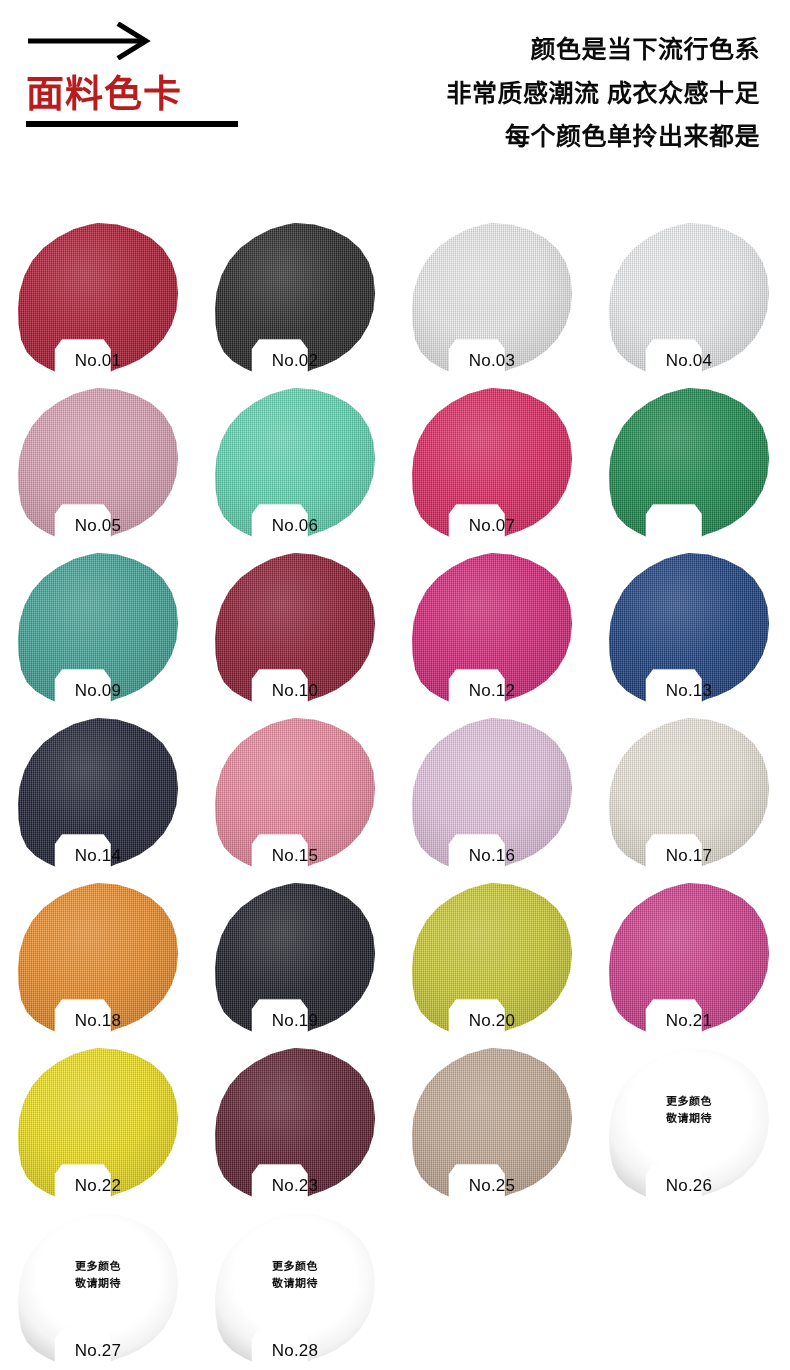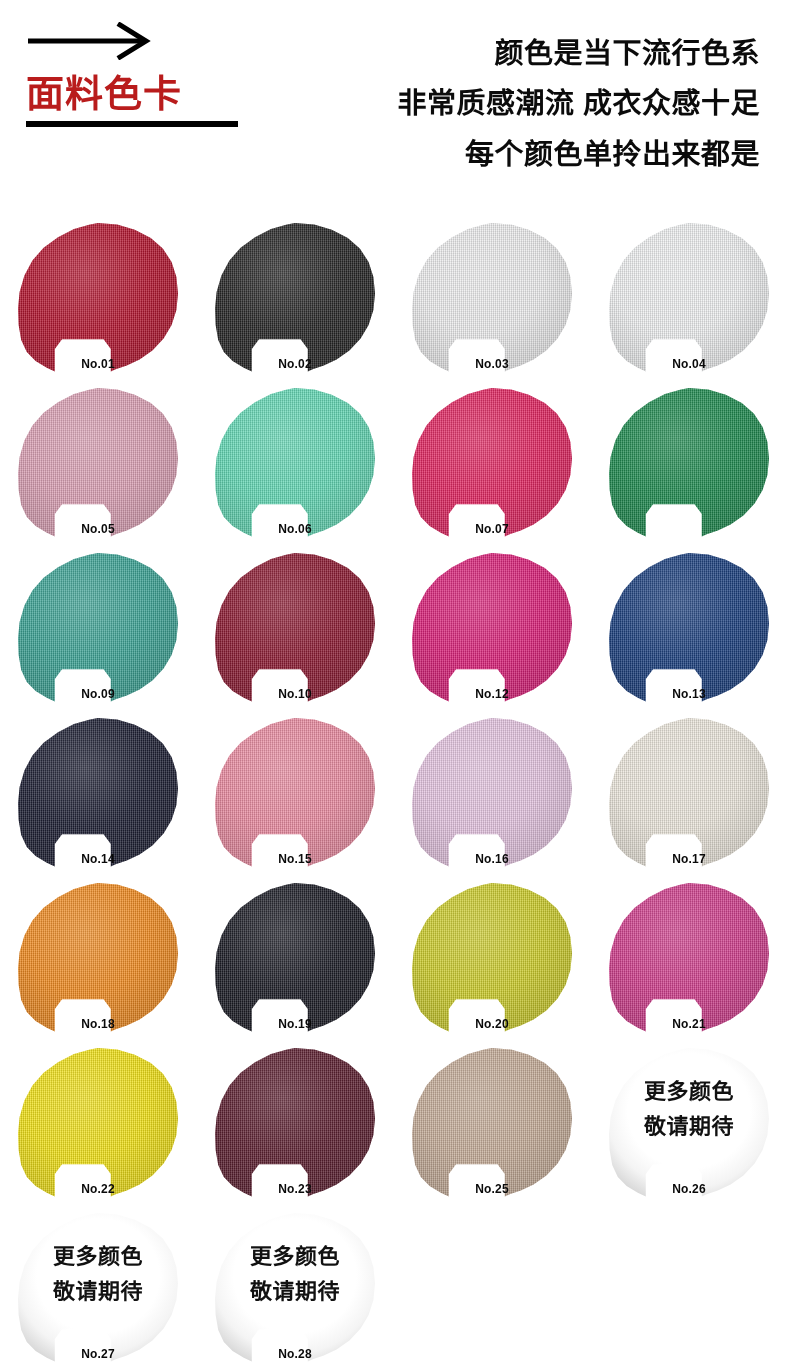--- a/index.html
+++ b/index.html
@@ -50,21 +50,21 @@
     width: 212px;
   }
 
   .header-right {
     position: absolute;
     right: 30px;
     top: 28px;
     text-align: right;
   }
   .tagline {
-    font-size: 29px;
+    font-size: 25px;
     font-weight: 700;
     line-height: 1.74;
     color: #0b0b0b;
     white-space: nowrap;
     letter-spacing: 0.5px;
   }
 
   
   .grid {
     position: relative;
@@ -158,21 +158,21 @@
     display: flex;
     flex-direction: column;
     align-items: center;
     justify-content: center;
     padding-bottom: 26px;
     box-sizing: border-box;
     z-index: 4;
     pointer-events: none;
   }
   .placeholder-text span {
-    font-size: 22px;
+    font-size: 11px;
     font-weight: 700;
     line-height: 1.58;
     color: #111;
     letter-spacing: 0.5px;
   }
 
   
   .swatch-label {
     position: absolute;
     left: 18px;
@@ -181,22 +181,22 @@
     height: 150px;
     z-index: 5;
     pointer-events: none;
   }
   .swatch-label span {
     position: absolute;
     left: 0;
     right: 0;
     bottom: 2px;
     text-align: center;
-    font-size: 12px;
-    font-weight: 700;
+    font-size: 17px;
+    font-weight: 400;
     color: #0a0a0a;
     letter-spacing: 0.2px;
   }
 </style>
 </head>
 <body>
 
 <div class="header">
   <div class="header-left">
     <svg class="arrow-icon" width="128" height="38" viewBox="0 0 128 38">

